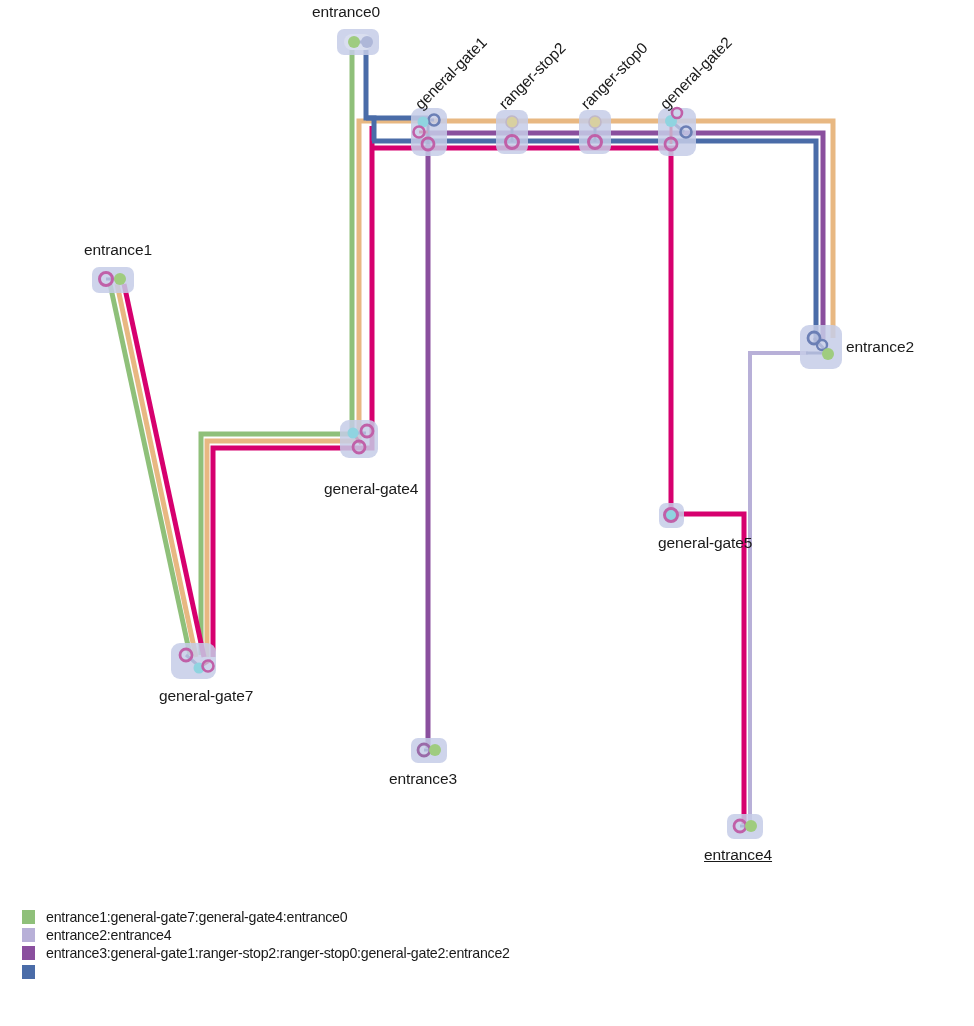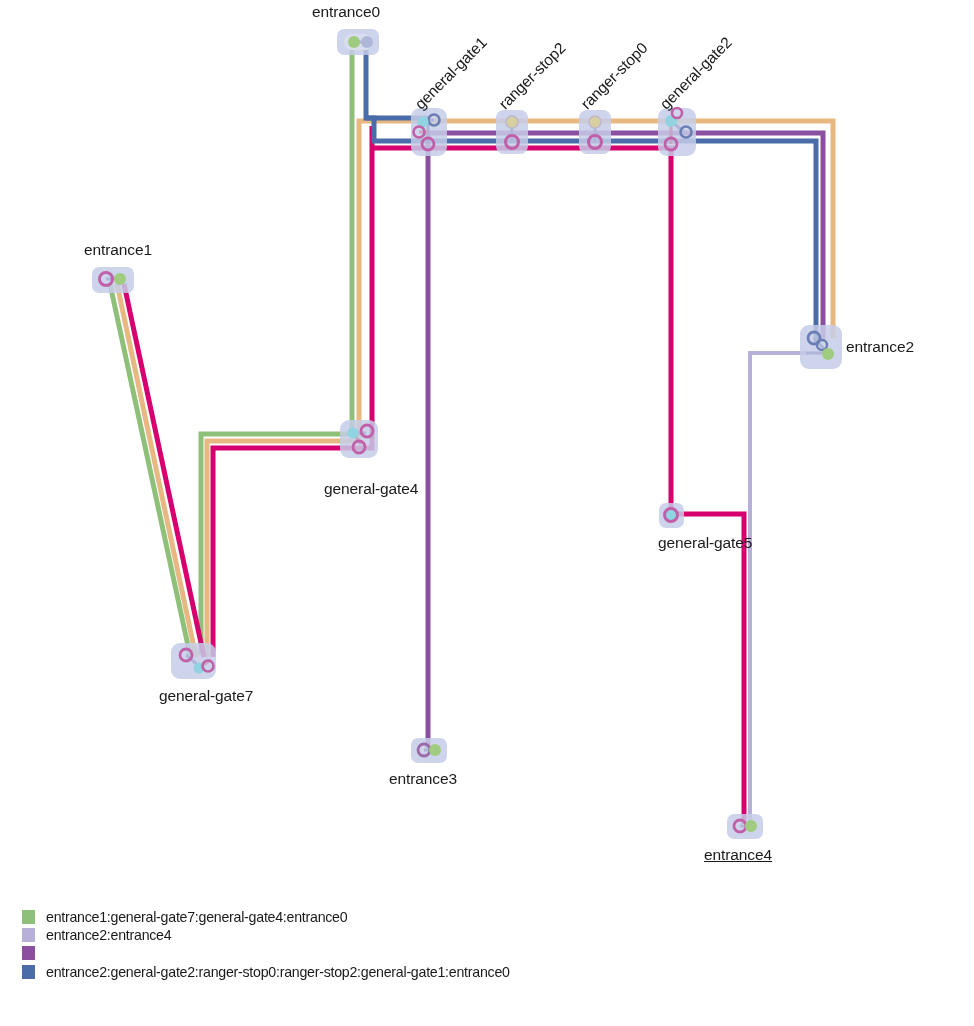--- a/index.html
+++ b/index.html
@@ -215,20 +215,20 @@
     <div class="legend-row">
       <span class="legend-swatch" style="background:#8fc07a;"></span>
       <span class="legend-text">entrance1:general-gate7:general-gate4:entrance0</span>
     </div>
     <div class="legend-row">
       <span class="legend-swatch" style="background:#b8b0d8;"></span>
       <span class="legend-text">entrance2:entrance4</span>
     </div>
     <div class="legend-row">
       <span class="legend-swatch" style="background:#8a4f9e;"></span>
+      <span class="legend-text">entrance3:general-gate1:ranger-stop2:ranger-stop0:general-gate2:entrance2</span>
     </div>
     <div class="legend-row">
       <span class="legend-swatch" style="background:#4a6ca8;"></span>
-      <span class="legend-text">entrance2:general-gate2:ranger-stop0:ranger-stop2:general-gate1:entrance0</span>
     </div>
   </div>
 
 </div>
 
 </body></html>

